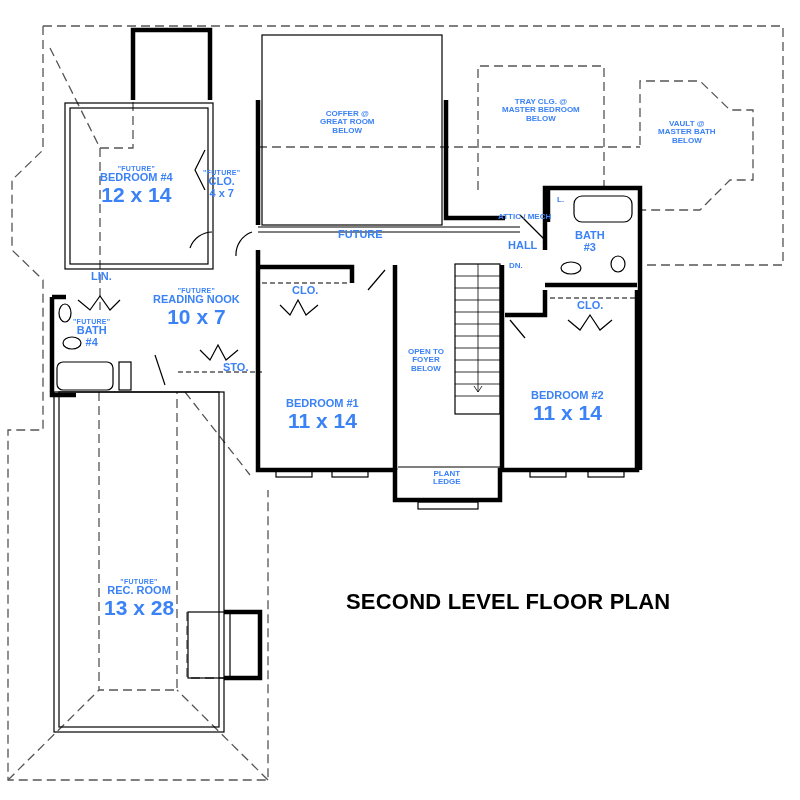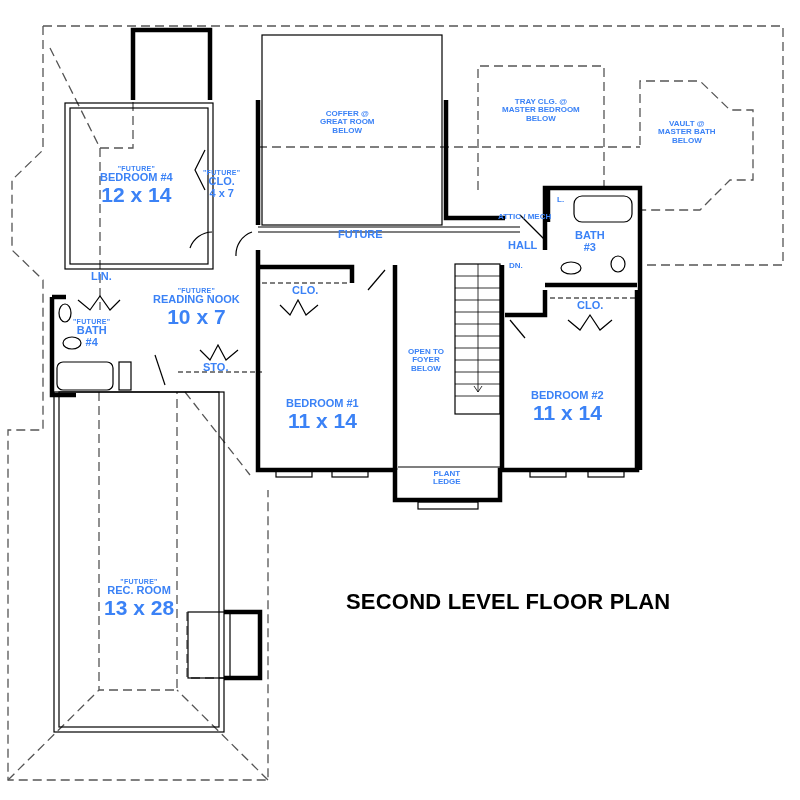--- a/index.html
+++ b/index.html
@@ -159,21 +159,21 @@
 <div class="lbl" style="left:153px;top:287px;">
   <span class="q">"FUTURE"</span>
   <span class="nm">READING NOOK</span>
   <span class="dim">10 x 7</span>
 </div>
 <div class="lbl" style="left:73px;top:318px;">
   <span class="q">"FUTURE"</span>
   <span class="nm">BATH</span>
   <span class="nm">#4</span>
 </div>
-<div class="lbl nm" style="left:203px;top:362px;">STO.</div>
+<div class="lbl nm" style="left:223px;top:362px;">STO.</div>
 <div class="lbl nm" style="left:292px;top:285px;">CLO.</div>
 <div class="lbl nm" style="left:577px;top:300px;">CLO.</div>
 <div class="lbl sm" style="left:470px;top:262px;padding-left:39px;">DN.</div>
 <div class="lbl" style="left:408px;top:348px;">
   <span class="sm">OPEN TO</span>
   <span class="sm">FOYER</span>
   <span class="sm">BELOW</span>
 </div>
 <div class="lbl" style="left:286px;top:398px;">
   <span class="nm">BEDROOM #1</span>

